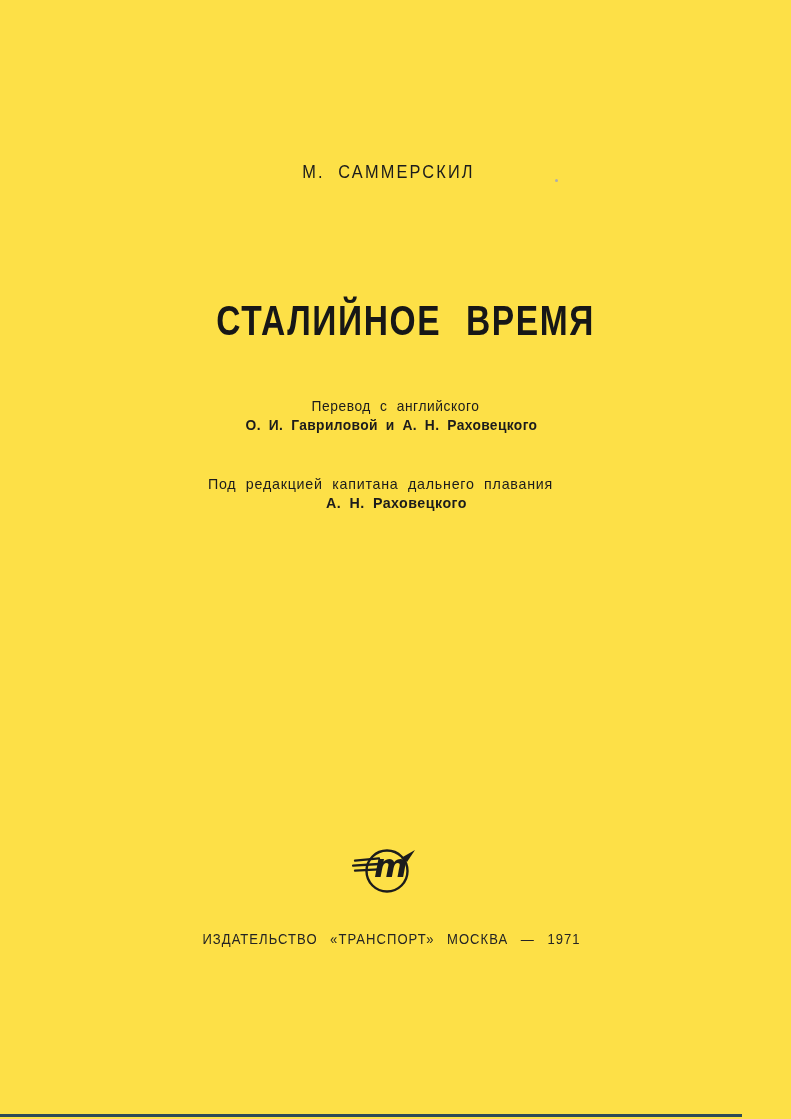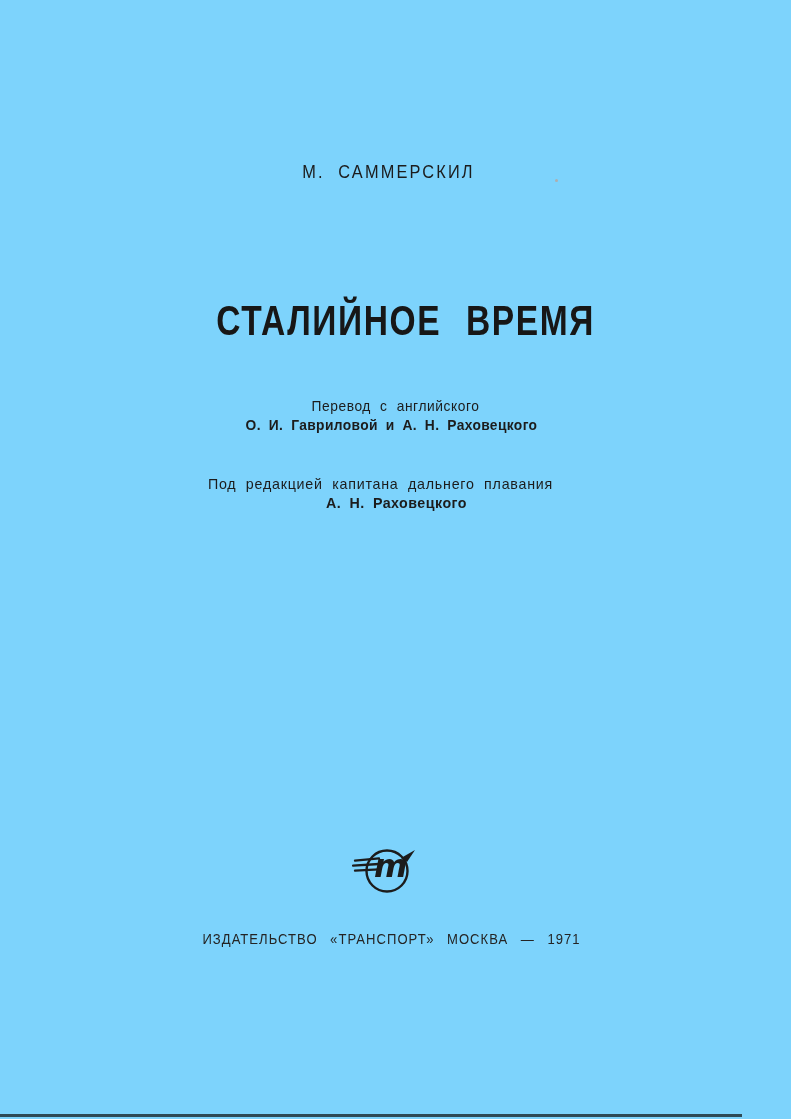--- a/index.html
+++ b/index.html
@@ -6,21 +6,21 @@
   body {
     width: 791px; height: 1119px;
     background: #ffffff;
     font-family: "Liberation Sans", sans-serif;
     color: #1c1c1c;
     overflow: hidden;
   }
   .page {
     position: relative;
     width: 791px; height: 1119px;
-    background: #7dd3fc;
+    background: #fde047;
   }
   .line {
     position: absolute;
     left: 0; width: 791px;
     text-align: center;
     white-space: nowrap;
     color: #1c1c1c;
   }
   .author {
     top: 161px;

